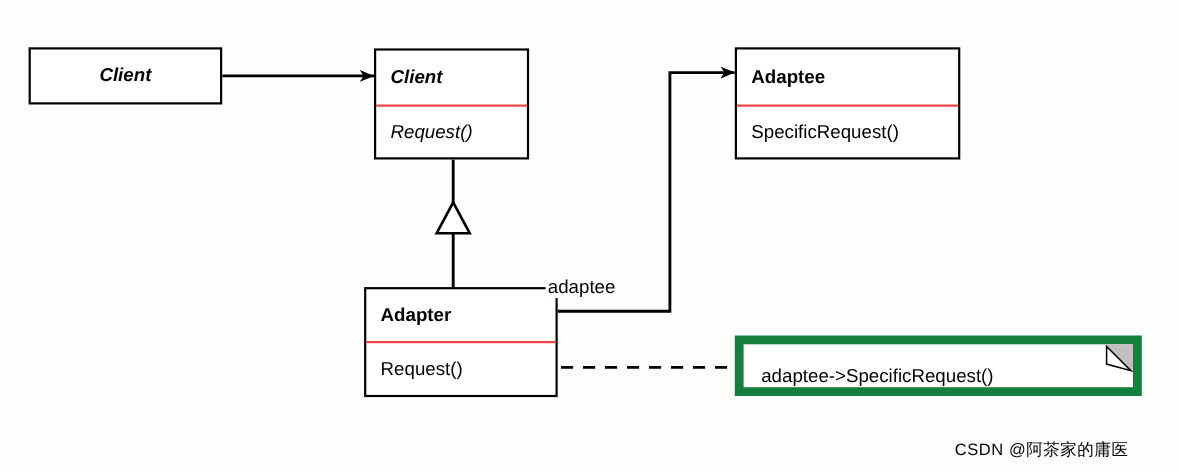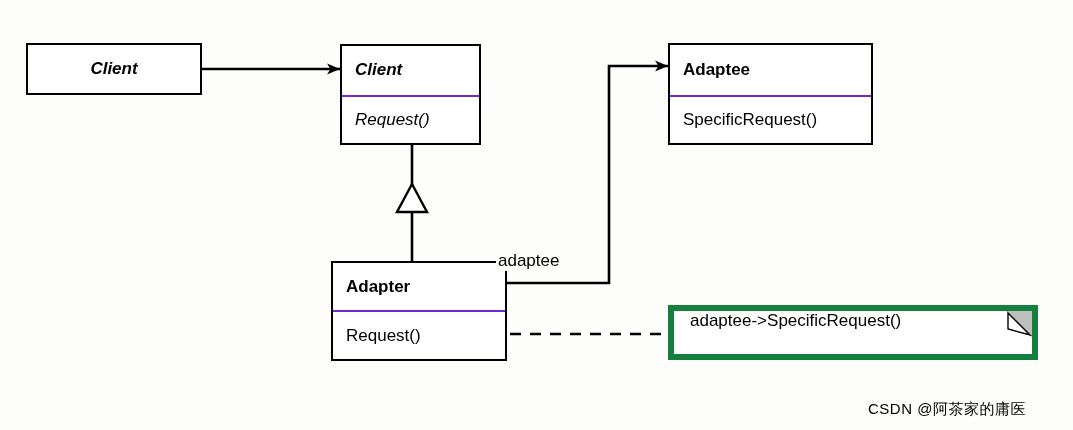--- a/index.html
+++ b/index.html
@@ -30,35 +30,35 @@
     align-items: center;
     font-size: 17px;
     color: #000000;
     white-space: nowrap;
     overflow: hidden;
   }
   .uml-compartment.name {
     font-weight: bold;
   }
   .uml-compartment.divided {
-    border-top: 2px solid #6d28d9;
+    border-top: 2px solid #ef4444;
     text-align: center;
   }
   .align-left  { justify-content: flex-start; padding-left: 13px; }
   .align-center{ justify-content: center; }
   .italic { font-style: italic; }
 
   
   .uml-note {
     position: absolute;
     box-sizing: border-box;
-    border: 6px solid #15803d;
+    border: 8px solid #15803d;
     background: #ffffff;
     display: flex;
-    align-items: flex-start;
+    align-items: flex-end;
     padding-left: 16px;
     font-size: 17px;
     color: #000000;
     white-space: nowrap;
   }
   .note-fold {
     position: absolute;
     top: 0px;
     right: 0px;
     width: 26px;

